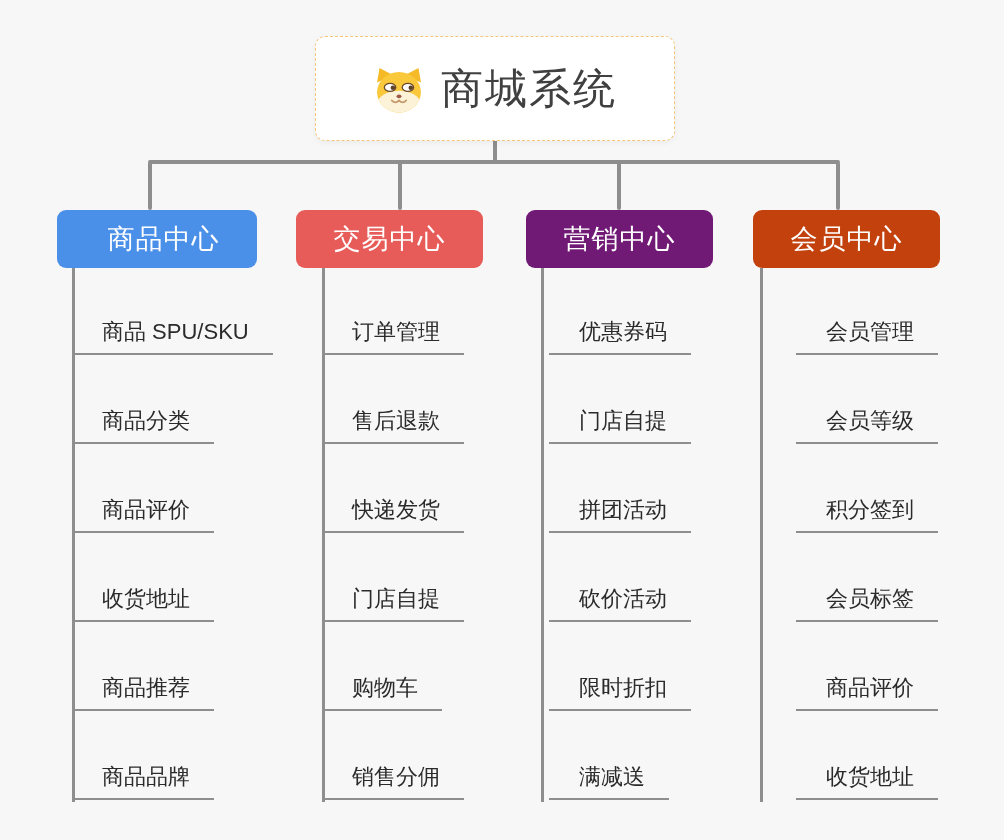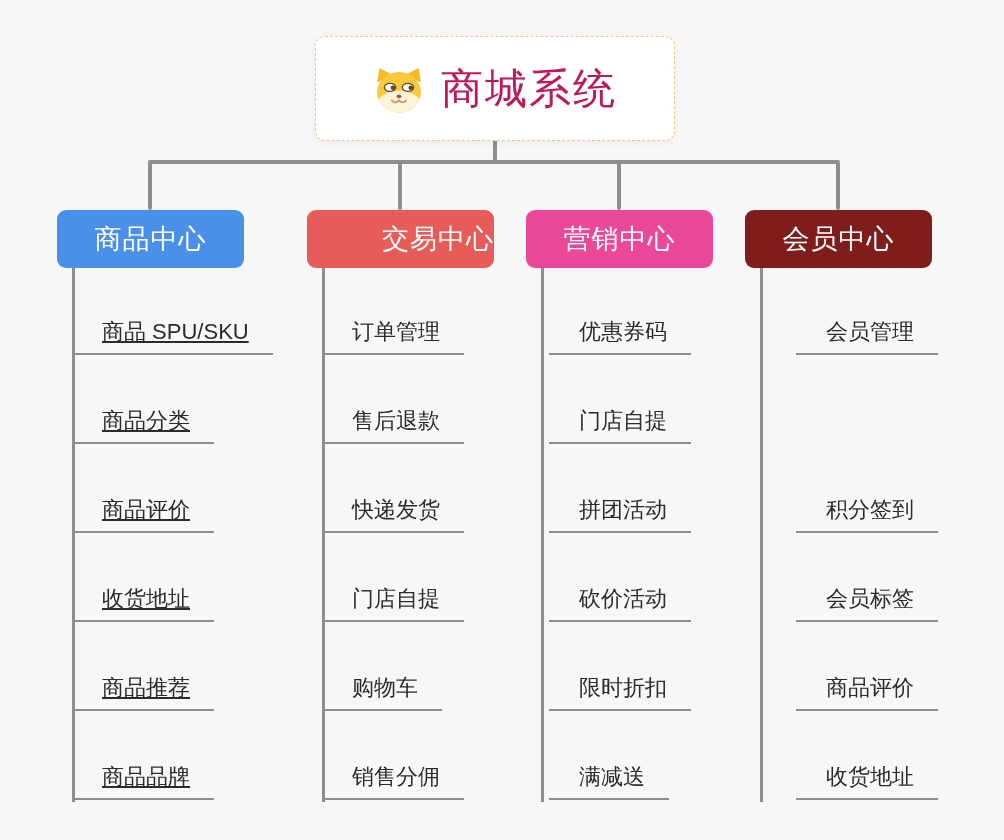--- a/index.html
+++ b/index.html
@@ -30,53 +30,53 @@
   .root-node{
     position:absolute;left:315px;top:36px;width:360px;height:105px;
     background:#FFFFFF;
     border:1px dashed #F6C476;
     border-radius:10px;
     box-sizing:border-box;
     display:flex;align-items:center;justify-content:center;
     box-shadow:0 2px 6px rgba(0,0,0,0.05);
   }
   .root-title{
-    color:#be185d;
+    color:#404040;
     font-size:42px;
     letter-spacing:2px;
     margin-left:16px;
     white-space:nowrap;
   }
   .dog{display:flex;align-items:center;}
 
   
   .branch-node{
     position:absolute;top:210px;width:187px;height:58px;
     border-radius:9px;
     display:flex;align-items:center;justify-content:center;
   }
-  .bn0{left:57px;}
-  .bn1{left:307px;justify-content:flex-end;}
+  .bn0{left:57px;padding-left:13px;}
+  .bn1{left:296px;}
   .bn2{left:526px;}
   .bn3{left:745px;}
   .branch-label{
     color:#FFFFFF;font-size:27px;letter-spacing:1px;white-space:nowrap;
   }
 
   
   .leaf{
     position:absolute;
     display:inline-block;
     font-size:22px;color:#2B2B2B;
     line-height:30px;
     padding:0 24px 6px 30px;
     border-bottom:2px solid #8E8E8E;
     white-space:nowrap;
   }
-  .c0{left:72px;text-decoration:underline;} .c1{left:322px;} .c2{left:541px;margin-left:8px;} .c3{left:796px;}
+  .c0{left:72px;} .c1{left:322px;} .c2{left:541px;margin-left:8px;} .c3{left:796px;}
   .r0{top:317px;} .r1{top:406px;} .r2{top:495px;}
   .r3{top:584px;} .r4{top:673px;} .r5{top:762px;}
 </style>
 </head>
 <body>
 
 <div class="canvas">
 
   <div class="line stub"></div>
   <div class="line bus"></div>
@@ -111,24 +111,24 @@
     </span>
     <span class="root-title">商城系统</span>
   </div>
 
   <div class="branch-node bn0" style="background: rgb(75, 144, 232);">
     <span class="branch-label">商品中心</span>
   </div>
   <div class="branch-node bn1" style="background: rgb(231, 91, 88);">
     <span class="branch-label">交易中心</span>
   </div>
-  <div class="branch-node bn2" style="background: #ec4899;">
+  <div class="branch-node bn2" style="background: #701a75;">
     <span class="branch-label">营销中心</span>
   </div>
-  <div class="branch-node bn3" style="background: #7f1d1d;">
+  <div class="branch-node bn3" style="background: #c2410c; margin-left: 8px;">
     <span class="branch-label">会员中心</span>
   </div>
 
   <div class="leaf c0 r0">商品 SPU/SKU</div>
   <div class="leaf c0 r1">商品分类</div>
   <div class="leaf c0 r2">商品评价</div>
   <div class="leaf c0 r3">收货地址</div>
   <div class="leaf c0 r4">商品推荐</div>
   <div class="leaf c0 r5">商品品牌</div>
 
@@ -140,18 +140,19 @@
   <div class="leaf c1 r5">销售分佣</div>
 
   <div class="leaf c2 r0">优惠券码</div>
   <div class="leaf c2 r1">门店自提</div>
   <div class="leaf c2 r2">拼团活动</div>
   <div class="leaf c2 r3">砍价活动</div>
   <div class="leaf c2 r4">限时折扣</div>
   <div class="leaf c2 r5">满减送</div>
 
   <div class="leaf c3 r0">会员管理</div>
+  <div class="leaf c3 r1">会员等级</div>
   <div class="leaf c3 r2">积分签到</div>
   <div class="leaf c3 r3">会员标签</div>
   <div class="leaf c3 r4">商品评价</div>
   <div class="leaf c3 r5">收货地址</div>
 
 </div>
 
 </body></html>

